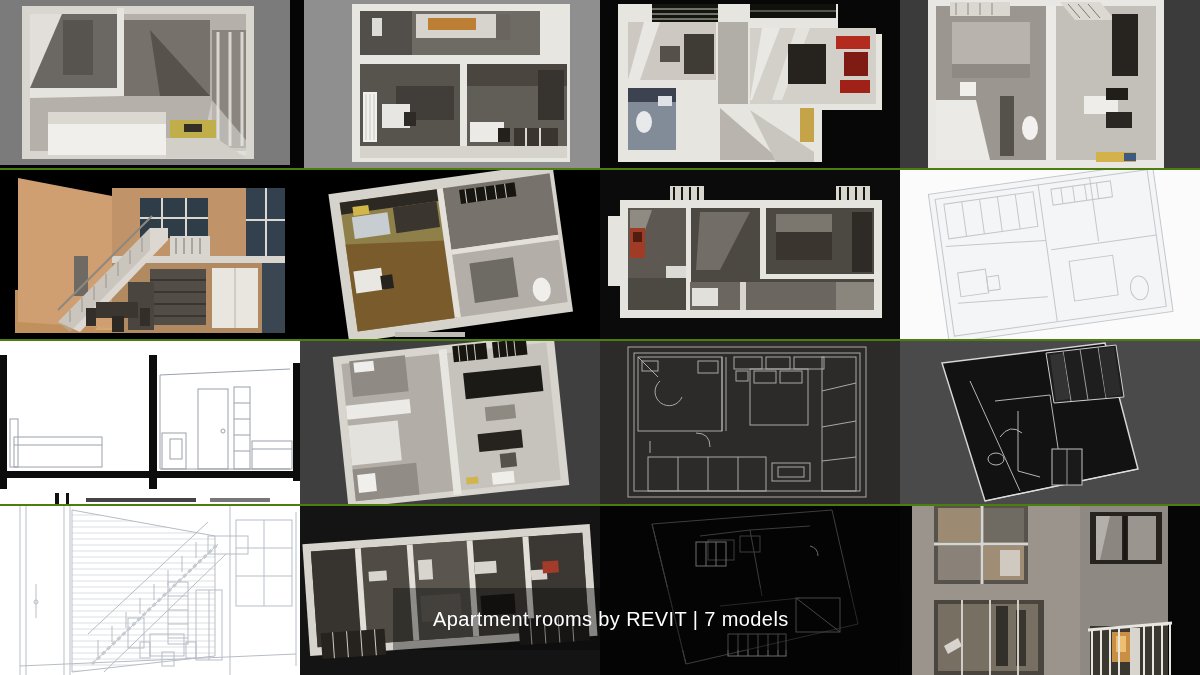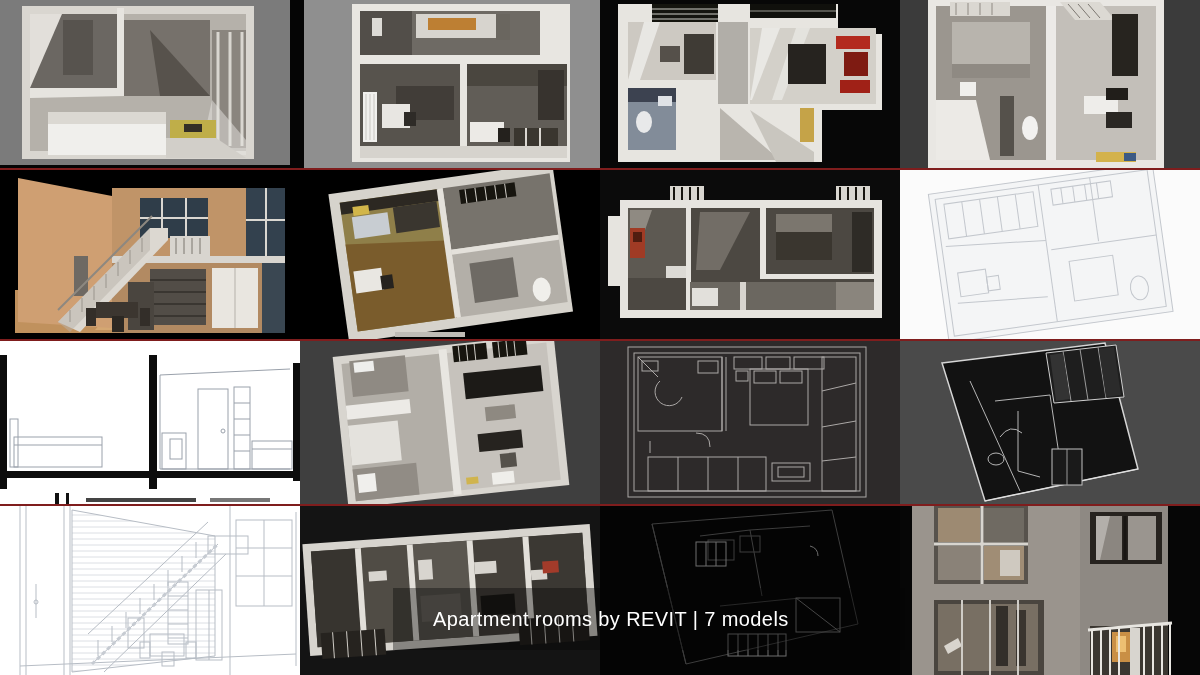--- a/index.html
+++ b/index.html
@@ -1,17 +1,17 @@
 <!DOCTYPE html>
 <html><head>
 <meta charset="utf-8">
 <style>
   html,body{margin:0;padding:0;background:#000;}
   body{width:1200px;height:675px;overflow:hidden;font-family:"Liberation Sans",sans-serif;}
-  #canvas{position:relative;width:1200px;height:675px;background:#7f1d1d;}
+  #canvas{position:relative;width:1200px;height:675px;background:#4d7c0f;}
   .tile{position:absolute;overflow:hidden;line-height:0;}
   .tile svg{display:block;width:100%;height:100%;}
   
   .r1{top:0;height:168px}.r2{top:170px;height:169px}.r3{top:341px;height:163px}.r4{top:506px;height:169px}
   .c1{left:0;width:300px}.c2{left:300px;width:300px}.c3{left:600px;width:300px}.c4{left:900px;width:300px}
   #caption-band{position:absolute;left:393px;top:588px;width:512px;height:62px;background:rgba(5,5,5,0.38);}
   #caption{position:absolute;left:433px;top:606px;width:520px;height:30px;color:#fff;
            font-size:20px;line-height:26px;letter-spacing:.4px;white-space:nowrap;}
 </style>
 </head>

